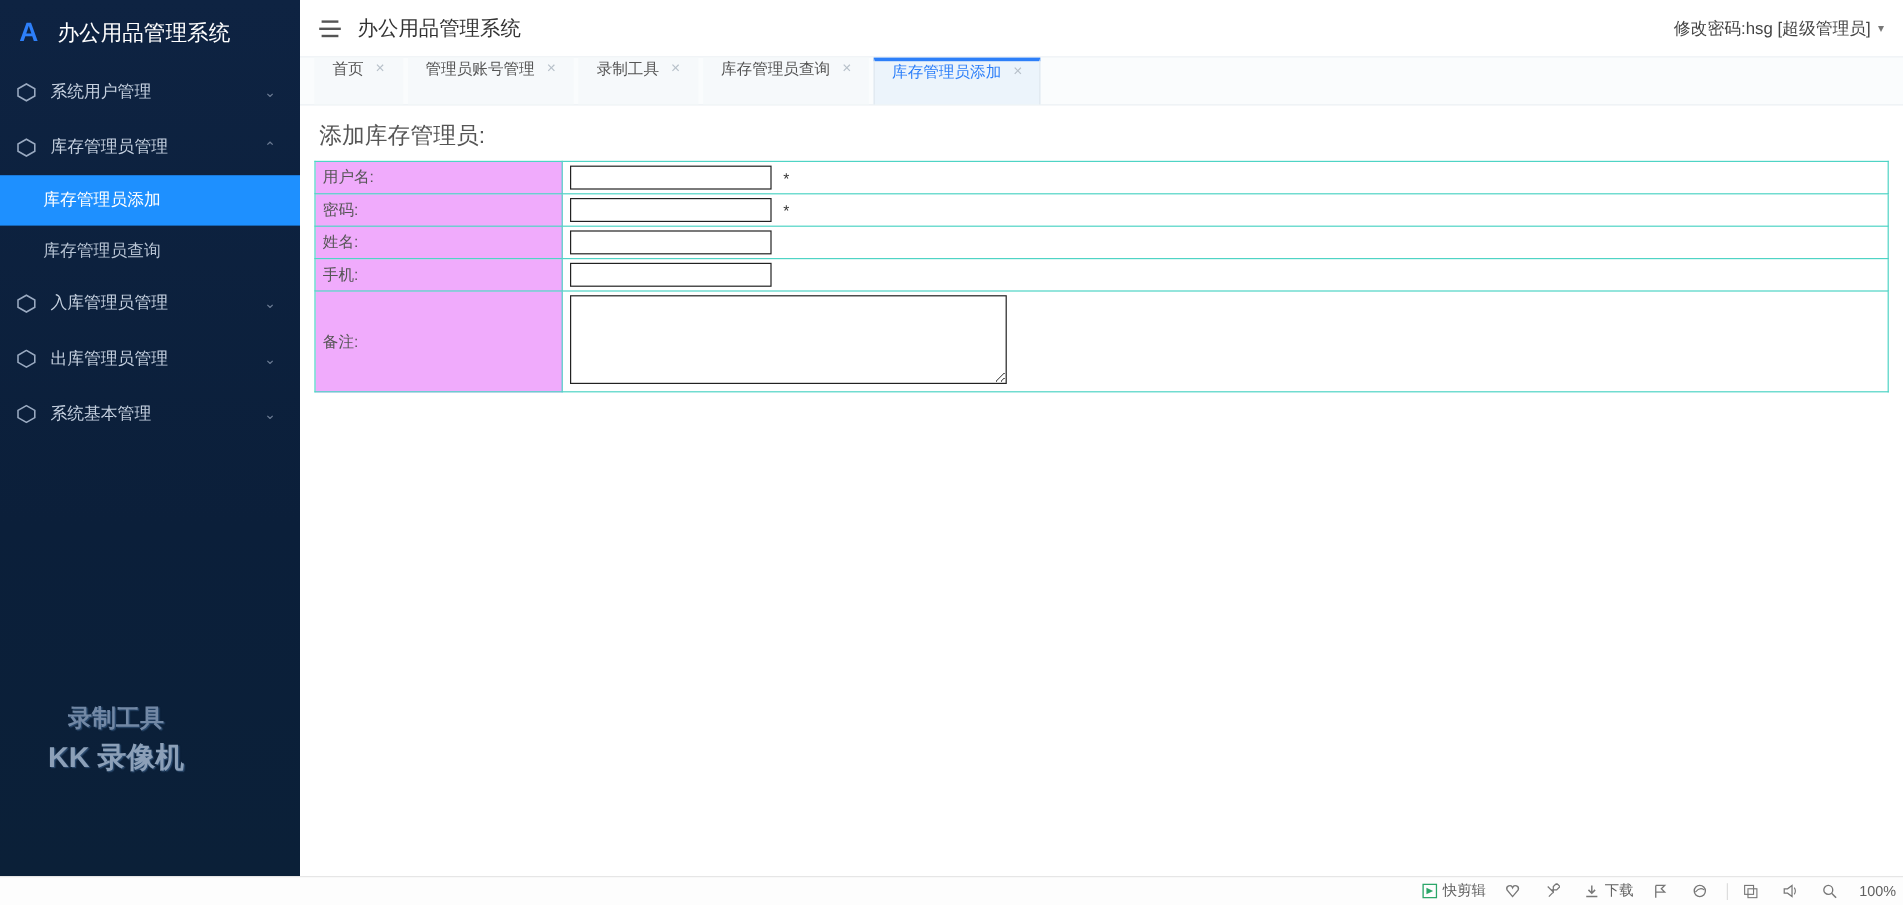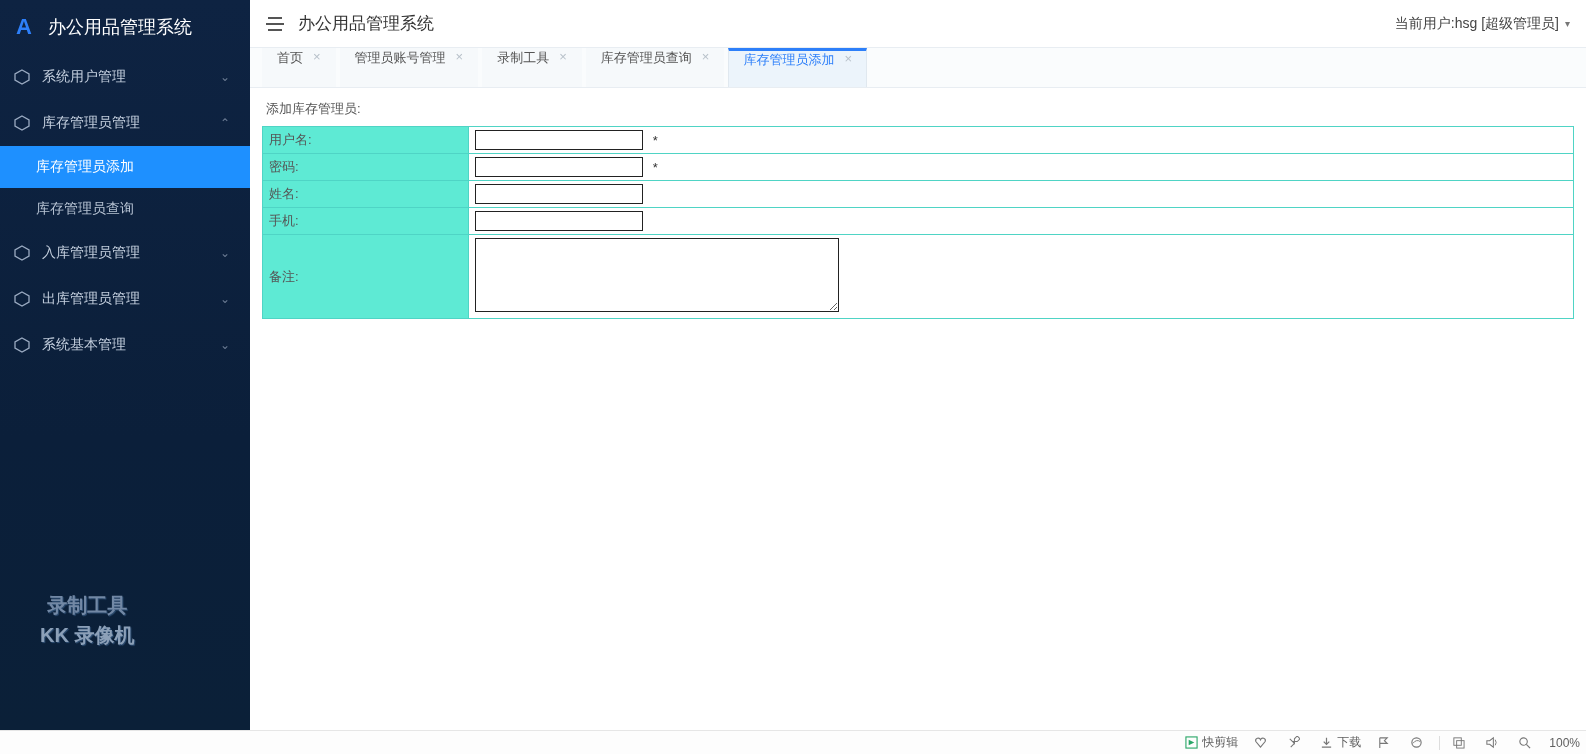--- a/index.html
+++ b/index.html
@@ -59,21 +59,21 @@
   }
   .watermark {
     position: absolute;
     left: 40px; bottom: 80px;
     color: #586a86;
     font-weight: 700;
     text-align: center;
     line-height: 1.5;
   }
   .watermark .wm1 { font-size: 20px; color: #7288a5; text-shadow: 1px 1px 1px #2e4e73; }
-  .watermark .wm2 { font-size: 20px; color: #8ca0b8; text-shadow: 1px 1px 1px #2e4e73; }
+  .watermark .wm2 { font-size: 24px; color: #8ca0b8; text-shadow: 1px 1px 1px #2e4e73; }
 
   
   .main {
     position: absolute;
     left: 250px; top: 0;
     right: 0; height: 730px;
     background: #f5f8fb;
     display: flex; flex-direction: column;
   }
   .topbar {
@@ -132,39 +132,39 @@
     color: #2d7ff9;
   }
 
   
   .content {
     flex: 1;
     padding: 12px 12px;
     background: #fff;
   }
   .section-title {
-    font-size: 13px;
+    font-size: 19px;
     color: #555;
     margin-bottom: 8px;
     padding-left: 4px;
   }
   table.form-table {
     width: 100%;
     border-collapse: collapse;
     font-size: 13px;
   }
   table.form-table td {
     border: 1px solid #4fd4c5;
     padding: 3px 6px;
     vertical-align: middle;
   }
   table.form-table td.label-cell {
     width: 206px;
     color: #555;
-    background: #5eead4;
+    background: #f0abfc;
   }
   table.form-table td.field-cell {
     background: #fff;
   }
   .txt-input {
     width: 168px;
     height: 20px;
     border: 1px solid #222;
     padding: 0 3px;
     font-size: 13px;
@@ -295,21 +295,21 @@
   <div class="topbar">
     <div class="topbar-left">
       <span class="hamburger">
         <span></span>
           <span></span>
           <span></span>
       </span>
       <span class="topbar-title">办公用品管理系统</span>
     </div>
     <div class="topbar-user">
-      <span>当前用户:hsg [超级管理员]</span>
+      <span>修改密码:hsg [超级管理员]</span>
       <span class="caret">▾</span>
     </div>
   </div>
 
   <div class="tabs">
     <div class="tab">
       <span>首页</span>
       <span class="close">×</span>
     </div>
     <div class="tab">

